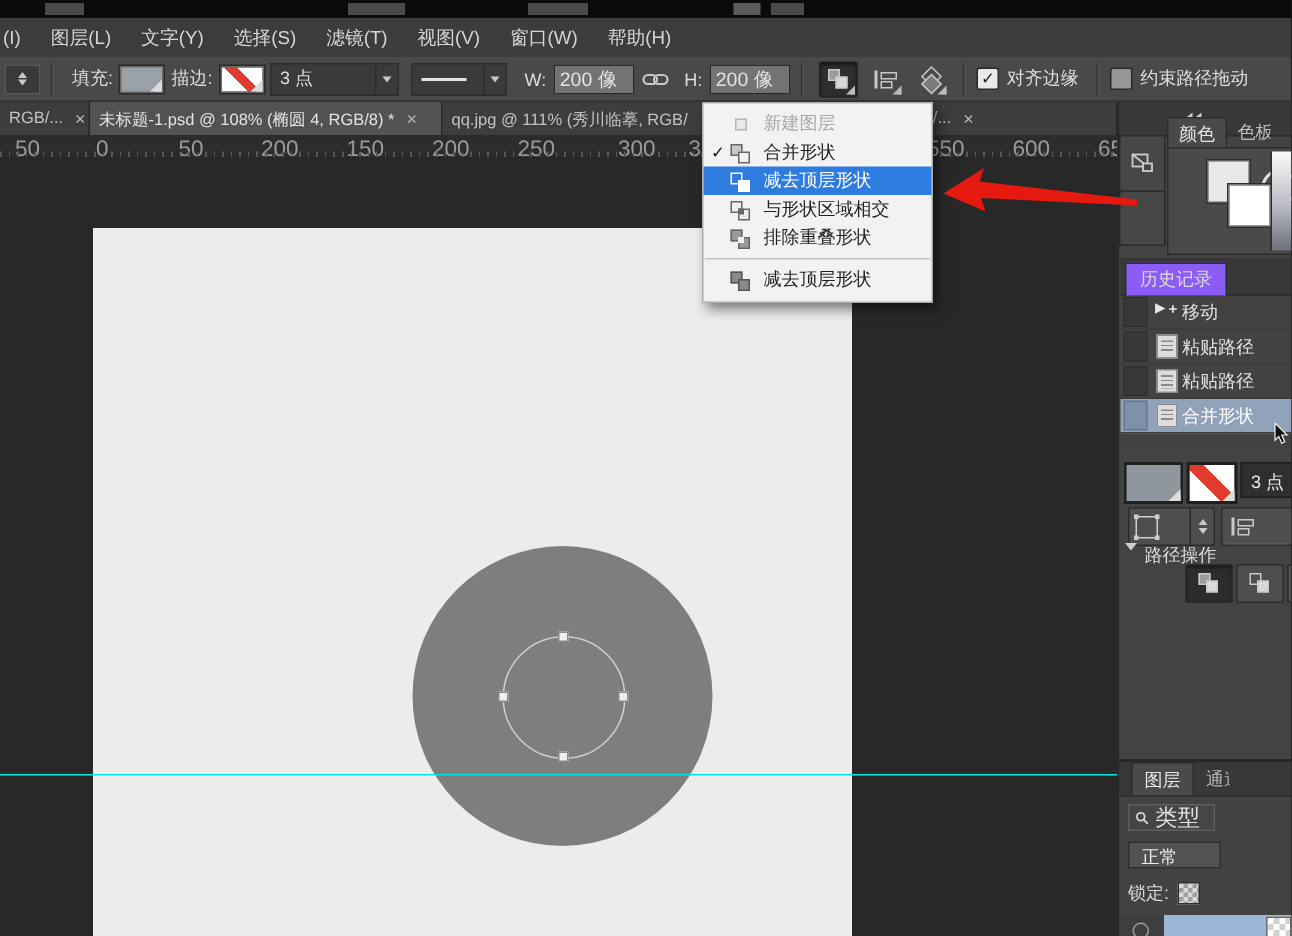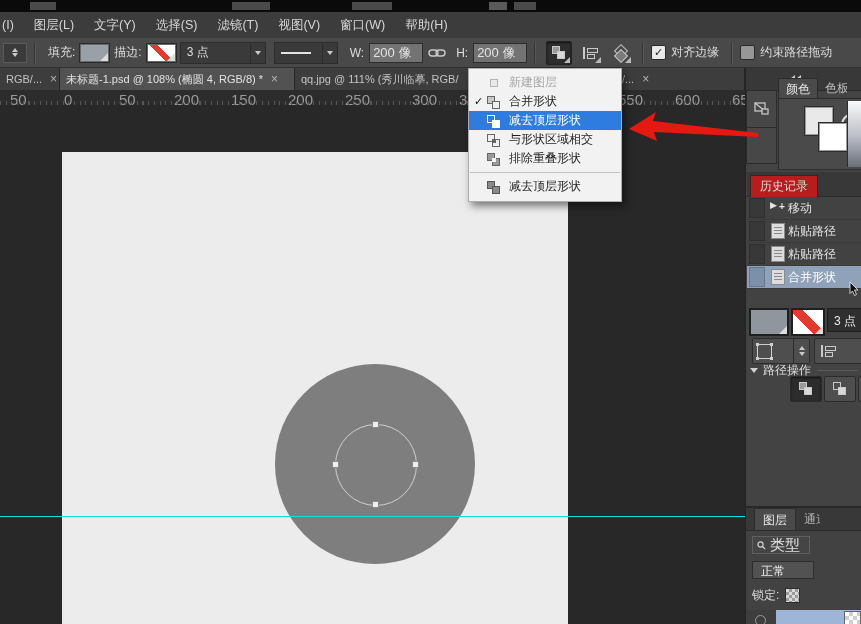--- a/index.html
+++ b/index.html
@@ -89,21 +89,21 @@
   .cp-tab{padding:2px 7px;white-space:nowrap;overflow:hidden;}
   .cp-tab.active{background:#4a4a4a;color:#e6e6e6;border:1px solid #2c2c2c;border-bottom:none;}
   .cp-body{position:absolute;left:32px;top:30px;width:84px;height:72px;background:#4a4a4a;border:1px solid #2c2c2c;box-sizing:border-box;}
   .fg-swatch{position:absolute;left:26px;top:8px;width:26px;height:26px;background:#e9e9e9;border:1px solid #9a9a9a;outline:1px solid #2c2c2c;}
   .bg-swatch{position:absolute;left:40px;top:24px;width:26px;height:26px;background:#ffffff;border:1px solid #9a9a9a;outline:1px solid #2c2c2c;}
   .cp-ring{position:absolute;left:62px;top:14px;width:20px;height:20px;border-radius:50%;border:2px solid #dedede;}
   .cp-ramp{position:absolute;right:0;top:2px;width:13px;height:66px;background:linear-gradient(#fafafa,#b9bcc6 55%,#6a6f7a);border-left:1px solid #2c2c2c;}
   
   .history{position:absolute;left:1px;top:104px;width:115px;height:128px;background:#424242;}
   .hist-head{height:24px;background:#383838;border-bottom:1px solid #2b2b2b;position:relative;}
-  .hist-tab{position:absolute;left:3px;top:3px;height:21px;padding:0 9px;background:#b91c1c;color:#dcdcdc;
+  .hist-tab{position:absolute;left:3px;top:3px;height:21px;padding:0 9px;background:#8b5cf6;color:#dcdcdc;
             font-size:12px;line-height:21px;border:1px solid #2b2b2b;border-bottom:none;}
   .h-row{height:22px;display:flex;align-items:center;border-bottom:1px solid #3a3a3a;}
   .h-row.selected{background:var(--history_selection,#8fa2ba);}
   .h-check{width:14px;height:18px;background:#383838;border:1px solid #2e2e2e;margin:0 3px 0 2px;flex:none;}
   .h-row.selected .h-check{background:#7c90a9;border-color:#66788f;}
   .h-icon{width:20px;display:flex;align-items:center;justify-content:center;flex:none;color:#e0e0e0;}
   .h-label{font-size:12px;color:#e2e2e2;white-space:nowrap;}
   .h-row.selected .h-label{color:#fff;}
   .doc-ico{width:12px;height:14px;background:#ddd;border:1px solid #8a8a8a;position:relative;}
   .doc-ico::after{content:"";position:absolute;left:2px;right:2px;top:3px;height:9px;
@@ -119,21 +119,21 @@
              border-bottom:4px solid #ddd;border-right:4px solid #ddd;}
   .pr-width{position:absolute;left:81px;top:240px;width:40px;height:24px;background:#2f2f2f;border:1px solid #1d1d1d;
             color:#ececec;font-size:12px;line-height:24px;padding-left:6px;box-sizing:border-box;}
   .pr-btn{position:absolute;background:#4e4e4e;border:1px solid #2b2b2b;border-radius:2px;display:flex;align-items:center;}
   .rect-ico{width:13px;height:13px;border:1px solid #cfcfcf;position:relative;margin:0 4px;}
   .rect-ico i{position:absolute;width:3px;height:3px;background:#cfcfcf;}
   .rect-ico .tl{left:-2px;top:-2px;} .rect-ico .tr{right:-2px;top:-2px;}
   .rect-ico .bl{left:-2px;bottom:-2px;} .rect-ico .br{right:-2px;bottom:-2px;}
   .stepper-zone{margin-left:auto;width:15px;height:100%;border-left:1px solid #2b2b2b;
                 display:flex;flex-direction:column;align-items:center;justify-content:center;gap:2px;}
-  .po-label{position:absolute;left:4px;top:294px;display:flex;align-items:center;width:108px;color:#dcdcdc;font-size:12px;}
+  .po-label{position:absolute;left:4px;top:294px;display:flex;width:108px;color:#dcdcdc;font-size:12px;}
   .po-label .dtri{width:0;height:0;border-left:4px solid transparent;border-right:4px solid transparent;
                   border-top:5px solid #cfcfcf;margin-right:5px;}
   .po-label .rule{flex:1;height:1px;background:#5a5a5a;margin-left:6px;}
   .po-btn{position:absolute;top:308px;width:30px;height:24px;background:#4e4e4e;border:1px solid #2b2b2b;border-radius:2px;
           display:flex;align-items:center;justify-content:center;}
   .po-btn.pressed{background:#2c2c2c;box-shadow:inset 0 1px 2px #141414;}
   
   .layers{position:absolute;left:0;top:438px;width:116px;height:118px;background:#424242;border-top:2px solid #282828;}
   .ly-tabs{height:22px;background:#383838;display:flex;padding-left:8px;font-size:12px;color:#b5b5b5;border-bottom:1px solid #2c2c2c;}
   .ly-tab{padding:3px 8px;white-space:nowrap;overflow:hidden;}

